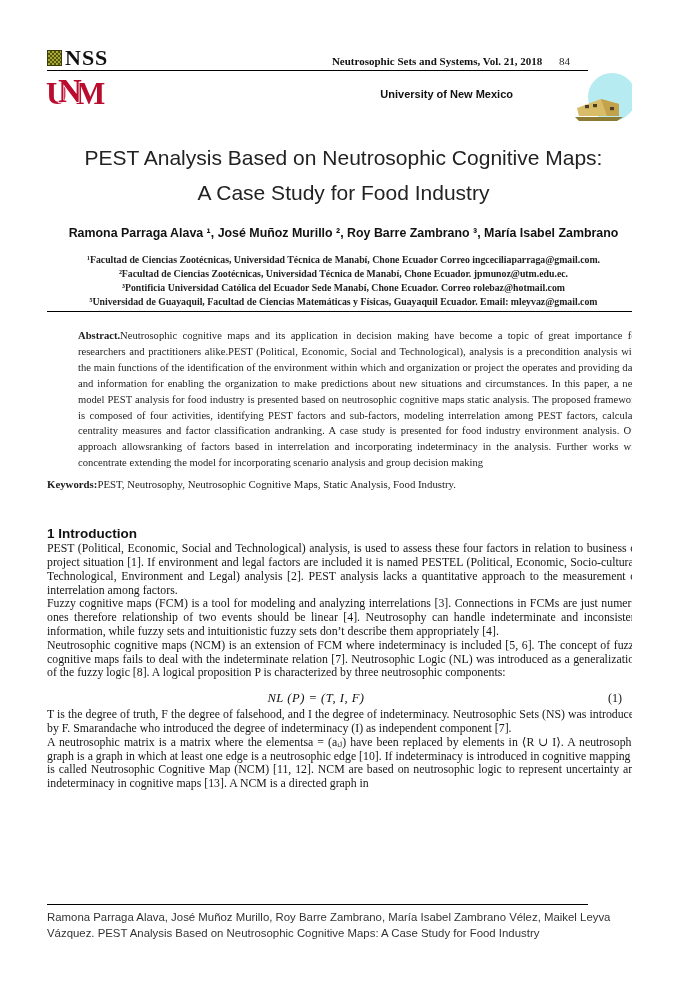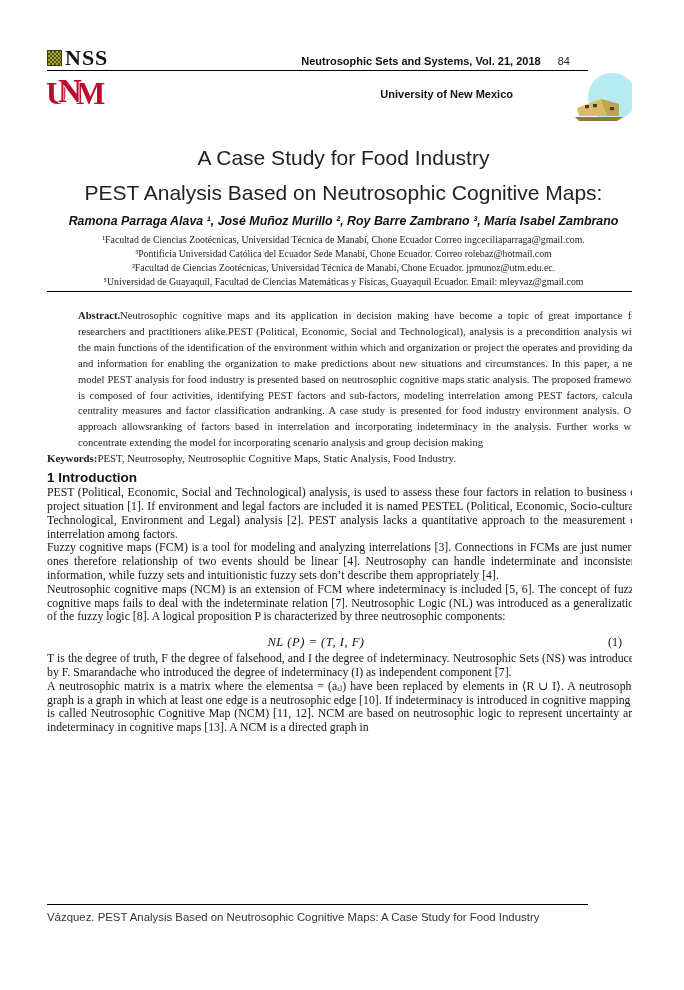--- a/index.html
+++ b/index.html
@@ -10,40 +10,40 @@
   }
   
   .nss-logo { position:absolute; left:47px; top:47px; display:flex; align-items:center; }
   .nss-checker {
     width:13px; height:14px; margin-right:3px;
     background: conic-gradient(#55550d 90deg, #a8a838 90deg 180deg, #55550d 180deg 270deg, #a8a838 270deg);
     background-size:4px 4px;
     border:1px solid #3c3c08;
   }
   .nss-text { font-family:"Liberation Serif",serif; font-weight:bold; font-size:22px; letter-spacing:1px; color:#111; line-height:1; }
-  .header-cite { position:absolute; top:55px; right:62px; font-family:Liberation Sans, sans-serif; font-size:11px; white-space:nowrap; }
+  .header-cite { position:absolute; top:55px; right:62px; font-family:Liberation Serif, serif; font-size:11px; white-space:nowrap; }
   .header-cite .cite { font-weight:bold; color:#111; }
   .header-cite .pagenum { font-weight:normal; color:#222; margin-left:14px; }
   .header-rule { position:absolute; left:47px; right:44px; top:70px; height:0; border-top:1.6px solid #000; }
   .unm-logo { position:absolute; left:46px; top:75px; }
   .univ-line { position:absolute; top:88px; right:119px; font-family:"Liberation Sans","DejaVu Sans",sans-serif; font-weight:bold; font-size:11px; color:#111; white-space:nowrap; }
   .campus-icon { position:absolute; left:565px; top:72px; }
   
   .content { position:absolute; left:47px; top:140px; width:593px; }
   .title-line { text-align:center; font-family:"Liberation Sans","DejaVu Sans",sans-serif; font-size:21px; line-height:35px; color:#222; white-space:nowrap; }
   .authors-line { text-align:center; font-family:"Liberation Sans","DejaVu Sans",sans-serif; font-weight:bold; font-size:12.4px; line-height:15px; color:#111; white-space:nowrap; }
-  .authors-1 { margin-top:4px;font-style:italic; }
+  .authors-1 { margin-top:16px; }
   .authors-2 { margin-top:15px; }
-  .affiliations { margin-top:4px; }
+  .affiliations { margin-top:12px;font-weight:bold; }
   .affil-line { text-align:center; font-size:9.8px; line-height:14px; color:#222; white-space:nowrap; }
   .abstract-rule { margin-top:2px; border-top:1.2px solid #000; }
   .abstract { margin-top:16px; font-size:10.6px; line-height:15.9px; text-align:justify; color:#1c1c1c;margin-left:31px; }
   .abstract b, .keywords b { font-weight:bold; }
-  .keywords { font-size:10.8px; line-height:15px; text-align:left; color:#1c1c1c; }
-  .section-heading { margin-top:4px; font-family:"Liberation Sans","DejaVu Sans",sans-serif; font-weight:bold; font-size:13.5px; line-height:16px; color:#111; }
+  .keywords { margin-top:6px; font-size:10.8px; line-height:15px; text-align:left; color:#1c1c1c; }
+  .section-heading { margin-top:34px; font-family:"Liberation Sans","DejaVu Sans",sans-serif; font-weight:bold; font-size:13.5px; line-height:16px; color:#111; }
   .bodypar { font-size:11.8px; line-height:13.8px; text-align:justify; color:#151515; }
   .bodypar.first { }
   .equation-row { position:relative; margin-top:9px; margin-bottom:1px; height:18px; }
   .equation { position:absolute; left:0; right:55px; text-align:center; font-style:italic; font-size:12.6px; line-height:18px; letter-spacing:0.5px; color:#111; }
   .equation-number { position:absolute; right:18px; top:0; font-size:12px; line-height:18px; color:#111; }
   
   .footer { position:absolute; left:47px; right:44px; top:904px; }
   .footer-rule { border-top:1.4px solid #000; margin-bottom:5px; }
   .footer-line { font-family:"Liberation Sans","DejaVu Sans",sans-serif; font-size:11.4px; line-height:15.5px; color:#333; white-space:nowrap; }
 </style>
@@ -81,29 +81,29 @@
       <polygon points="36,27 54,32 54,44 42,44" fill="#c3a24c"></polygon>
       <rect x="20" y="33" width="4" height="3.2" fill="#4a3f22"></rect>
       <rect x="28" y="32" width="4" height="3.2" fill="#4a3f22"></rect>
       <rect x="45" y="35" width="4" height="3.2" fill="#4a3f22"></rect>
       <polygon points="10,45 58,45 52,49 14,49" fill="#8d7a33"></polygon>
     </svg>
   </div>
 
   <div class="content">
 
+    <div class="title-line">PEST Analysis Based on Neutrosophic Cognitive Maps:</div>
     <div class="title-line">A Case Study for Food Industry</div>
-    <div class="title-line">PEST Analysis Based on Neutrosophic Cognitive Maps:</div>
 
     <div class="authors-line authors-1">Ramona Parraga Alava ¹, José Muñoz Murillo ², Roy Barre Zambrano ³, María Isabel Zambrano</div>
 
     <div class="affiliations">
       <div class="affil-line">¹Facultad de Ciencias Zootécnicas, Universidad Técnica de Manabí, Chone Ecuador Correo ingceciliaparraga@gmail.com.</div>
+      <div class="affil-line">²Facultad de Ciencias Zootécnicas, Universidad Técnica de Manabí, Chone Ecuador. jpmunoz@utm.edu.ec.</div>
       <div class="affil-line">³Pontificia Universidad Católica del Ecuador Sede Manabí, Chone Ecuador. Correo rolebaz@hotmail.com</div>
-      <div class="affil-line">²Facultad de Ciencias Zootécnicas, Universidad Técnica de Manabí, Chone Ecuador. jpmunoz@utm.edu.ec.</div>
       <div class="affil-line">⁵Universidad de Guayaquil, Facultad de Ciencias Matemáticas y Físicas, Guayaquil Ecuador. Email: mleyvaz@gmail.com</div>
     </div>
 
     <div class="abstract-rule"></div>
 
     <div class="abstract">
       <b>Abstract.</b><span>Neutrosophic cognitive maps and its application in decision making have become a topic of great importance for researchers and practitioners alike.PEST (Political, Economic, Social and Technological), analysis is a precondition analysis with the main functions of the identification of the environment within which and organization or project the operates and providing data and information for enabling the organization to make predictions about new situations and circumstances. In this paper, a new model PEST analysis for food industry is presented based on neutrosophic cognitive maps static analysis. The proposed framework is composed of four activities, identifying PEST factors and sub-factors, modeling interrelation among PEST factors, calculate centrality measures and factor classification andranking. A case study is presented for food industry environment analysis. Our approach allowsranking of factors based in interrelation and incorporating indeterminacy in the analysis. Further works will concentrate extending the model for incorporating scenario analysis and group decision making</span>
     </div>
 
     <div class="keywords">
@@ -121,16 +121,17 @@
       <span class="equation-number">(1)</span>
     </div>
 
     <div class="bodypar">T is the degree of truth, F the degree of falsehood, and I the degree of indeterminacy. Neutrosophic Sets (NS) was introduced by F. Smarandache who introduced the degree of indeterminacy (I) as independent component [7].</div>
     <div class="bodypar">A neutrosophic matrix is a matrix where the elementsa = (aᵢⱼ) have been replaced by elements in ⟨R ∪ I⟩. A neutrosophic graph is a graph in which at least one edge is a neutrosophic edge [10]. If indeterminacy is introduced in cognitive mapping it is called Neutrosophic Cognitive Map (NCM) [11, 12]. NCM are based on neutrosophic logic to represent uncertainty and indeterminacy in cognitive maps [13]. A NCM is a directed graph in</div>
 
   </div>
 
   <div class="footer">
     <div class="footer-rule"></div>
+    <div class="footer-line">Ramona Parraga Alava, José Muñoz Murillo, Roy Barre Zambrano, María Isabel Zambrano Vélez, Maikel Leyva</div>
     <div class="footer-line">Vázquez. PEST Analysis Based on Neutrosophic Cognitive Maps: A Case Study for Food Industry</div>
   </div>
 
 </div>
 
 </body></html>

